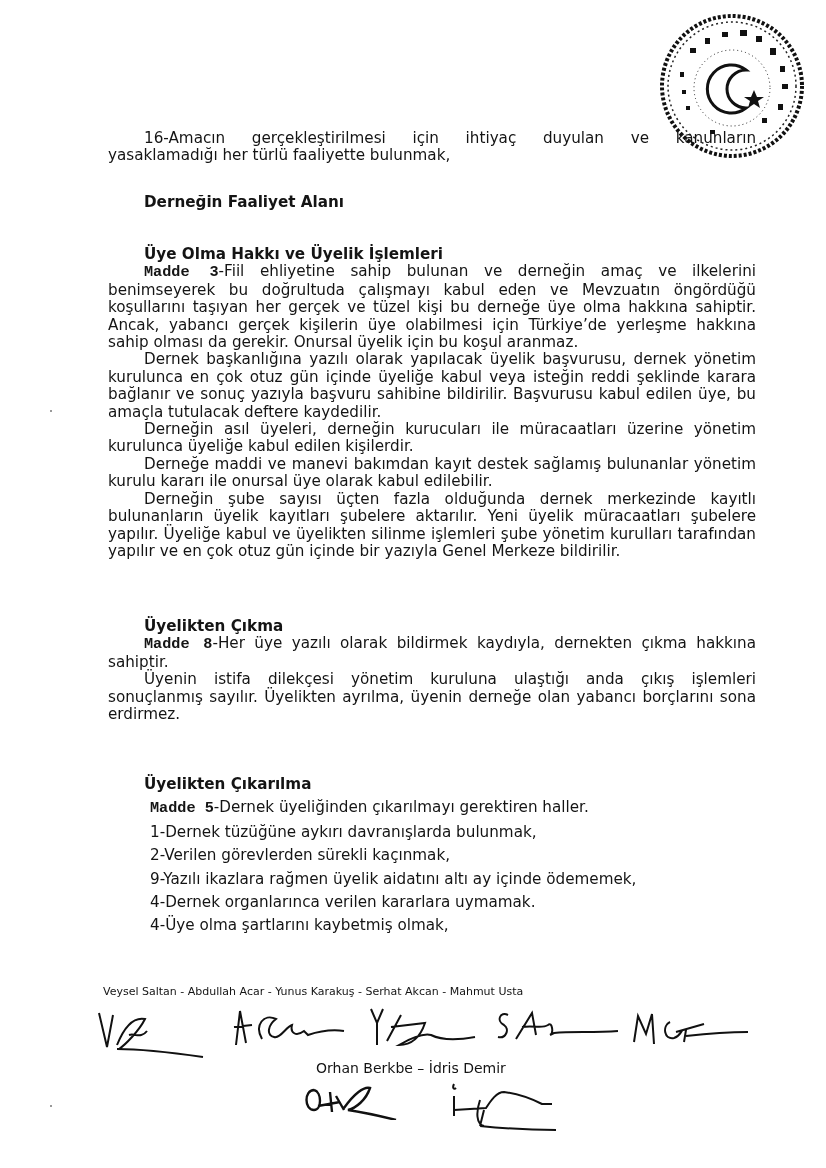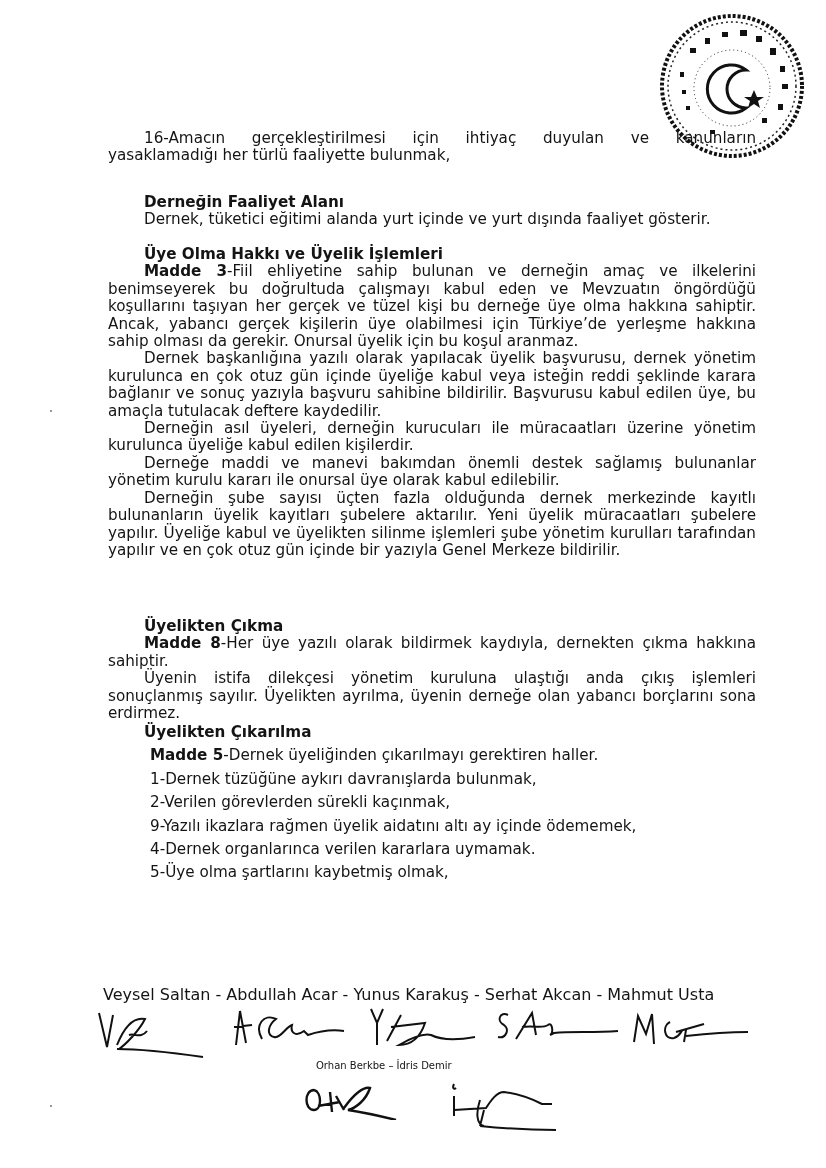--- a/index.html
+++ b/index.html
@@ -5,25 +5,25 @@
   html, body { margin: 0; padding: 0; background: #ffffff; }
   body { width: 826px; height: 1168px; position: relative; overflow: hidden;
          font-family: "DejaVu Sans", sans-serif; color: #141414; }
   .page { position: absolute; left: 0; top: 0; width: 655px; height: 1168px; }
   .txt { position: absolute; left: 108px; width: 648px; font-size: 15.2px; line-height: 17.4px; }
   .p { margin: 0; text-align: justify; text-align-last: left; }
   .ind { text-indent: 36px; }
   .j { text-align-last: justify; }
   .h { font-weight: bold; margin: 0; padding-left: 36px; }
   .hi { }
-  b.m { font-weight: bold; }
+  b.m { font-weight: bold; font-family: Liberation Mono, monospace; }
   .list { margin: 6px; padding-left: 36px; }
   .seal { position: absolute; left: 650px; top: 8px; width: 160px; height: 158px; }
-  .sigline { position: absolute; left: 103px; top: 985px; font-size: 16px; white-space: nowrap; }
-  .sigline2 { position: absolute; left: 316px; top: 1060px; font-size: 10px; white-space: nowrap; }
+  .sigline { position: absolute; left: 103px; top: 985px; font-size: 11px; white-space: nowrap; }
+  .sigline2 { position: absolute; left: 316px; top: 1060px; font-size: 14px; white-space: nowrap; }
   .sig { position: absolute; }
   .dot { position: absolute; width: 2px; height: 2px; background: #999; }
 </style>
 </head>
 <body>
 
 <div class="page">
 
   <svg class="seal" viewBox="0 0 160 158">
     <circle cx="82" cy="78" r="70" fill="none" stroke="#111" stroke-width="4" stroke-dasharray="3 2"></circle>
@@ -57,46 +57,45 @@
       <span>ihtiyaç</span>
       <span>duyulan</span>
       <span>ve</span>
       <span>kanunların</span>
     </div>
     <div class="p">yasaklamadığı her türlü faaliyette bulunmak,</div>
   </div>
 
   <div class="txt" style="top:194px;">
     <div class="h hi">Derneğin Faaliyet Alanı</div>
-    <div class="p" style="padding-left:36px;">Dernek, tüketici eğitimi alanda yurt içinde ve yurt dışında faaliyet gösterir.</div>
   </div>
 
   <div class="txt" style="top:246px;">
     <div class="h">Üye Olma Hakkı ve Üyelik İşlemleri</div>
     <p class="p ind"><b class="m">Madde 3</b><span>-Fiil ehliyetine sahip bulunan ve derneğin amaç ve ilkelerini benimseyerek bu doğrultuda çalışmayı kabul eden ve Mevzuatın öngördüğü koşullarını taşıyan her gerçek ve tüzel kişi bu derneğe üye olma hakkına sahiptir. Ancak, yabancı gerçek kişilerin üye olabilmesi için Türkiye’de yerleşme hakkına sahip olması da gerekir. Onursal üyelik için bu koşul aranmaz.</span></p>
     <p class="p ind">Dernek başkanlığına yazılı olarak yapılacak üyelik başvurusu, dernek yönetim kurulunca en çok otuz gün içinde üyeliğe kabul veya isteğin reddi şeklinde karara bağlanır ve sonuç yazıyla başvuru sahibine bildirilir. Başvurusu kabul edilen üye, bu amaçla tutulacak deftere kaydedilir.</p>
     <p class="p ind">Derneğin asıl üyeleri, derneğin kurucuları ile müracaatları üzerine yönetim kurulunca üyeliğe kabul edilen kişilerdir.</p>
-    <p class="p ind">Derneğe maddi ve manevi bakımdan önemli destek sağlamış bulunanlar yönetim kurulu kararı ile onursal üye olarak kabul edilebilir.</p>
+    <p class="p ind">Derneğe maddi ve manevi bakımdan kayıt destek sağlamış bulunanlar yönetim kurulu kararı ile onursal üye olarak kabul edilebilir.</p>
     <p class="p ind">Derneğin şube sayısı üçten fazla olduğunda dernek merkezinde kayıtlı bulunanların üyelik kayıtları şubelere aktarılır. Yeni üyelik müracaatları şubelere yapılır. Üyeliğe kabul ve üyelikten silinme işlemleri şube yönetim kurulları tarafından yapılır ve en çok otuz gün içinde bir yazıyla Genel Merkeze bildirilir.</p>
   </div>
 
   <div class="txt" style="top:618px;">
     <div class="h">Üyelikten Çıkma</div>
     <p class="p ind"><b class="m">Madde 8</b><span>-Her üye yazılı olarak bildirmek kaydıyla, dernekten çıkma hakkına sahiptir.</span></p>
     <p class="p ind">Üyenin istifa dilekçesi yönetim kuruluna ulaştığı anda çıkış işlemleri sonuçlanmış sayılır. Üyelikten ayrılma, üyenin derneğe olan yabancı borçlarını sona erdirmez.</p>
   </div>
 
-  <div class="txt" style="top:724px;">
+  <div class="txt" style="top:776px;">
     <div class="h">Üyelikten Çıkarılma</div>
     <div class="list"><b class="m">Madde 5</b><span>-Dernek üyeliğinden çıkarılmayı gerektiren haller.</span></div>
     <div class="list">1-Dernek tüzüğüne aykırı davranışlarda bulunmak,</div>
     <div class="list">2-Verilen görevlerden sürekli kaçınmak,</div>
     <div class="list">9-Yazılı ikazlara rağmen üyelik aidatını altı ay içinde ödememek,</div>
     <div class="list">4-Dernek organlarınca verilen kararlara uymamak.</div>
-    <div class="list">5-Üye olma şartlarını kaybetmiş olmak,</div>
+    <div class="list">4-Üye olma şartlarını kaybetmiş olmak,</div>
   </div>
 
   <div class="sigline">Veysel Saltan - Abdullah Acar - Yunus Karakuş - Serhat Akcan - Mahmut Usta</div>
 
   <svg class="sig" style="left:95px;top:1005px;" width="110" height="55" viewBox="0 0 110 55">
     <path d="M4 8 L12 42 L18 10 M22 40 C30 20 40 12 50 14 C44 26 30 40 24 44 M34 30 C40 28 46 34 52 26 M22 44 C50 44 80 48 108 52" fill="none" stroke="#111" stroke-width="2"></path>
   </svg>
   <svg class="sig" style="left:230px;top:1005px;" width="120" height="45" viewBox="0 0 120 45">
     <path d="M6 40 L10 6 L16 38 M4 22 L22 20 M32 34 C24 20 34 8 46 14 C38 20 36 30 44 32 C50 34 56 22 62 20 C60 28 66 32 74 26 L78 30 C90 26 100 24 114 26" fill="none" stroke="#111" stroke-width="2"></path>
   </svg>

